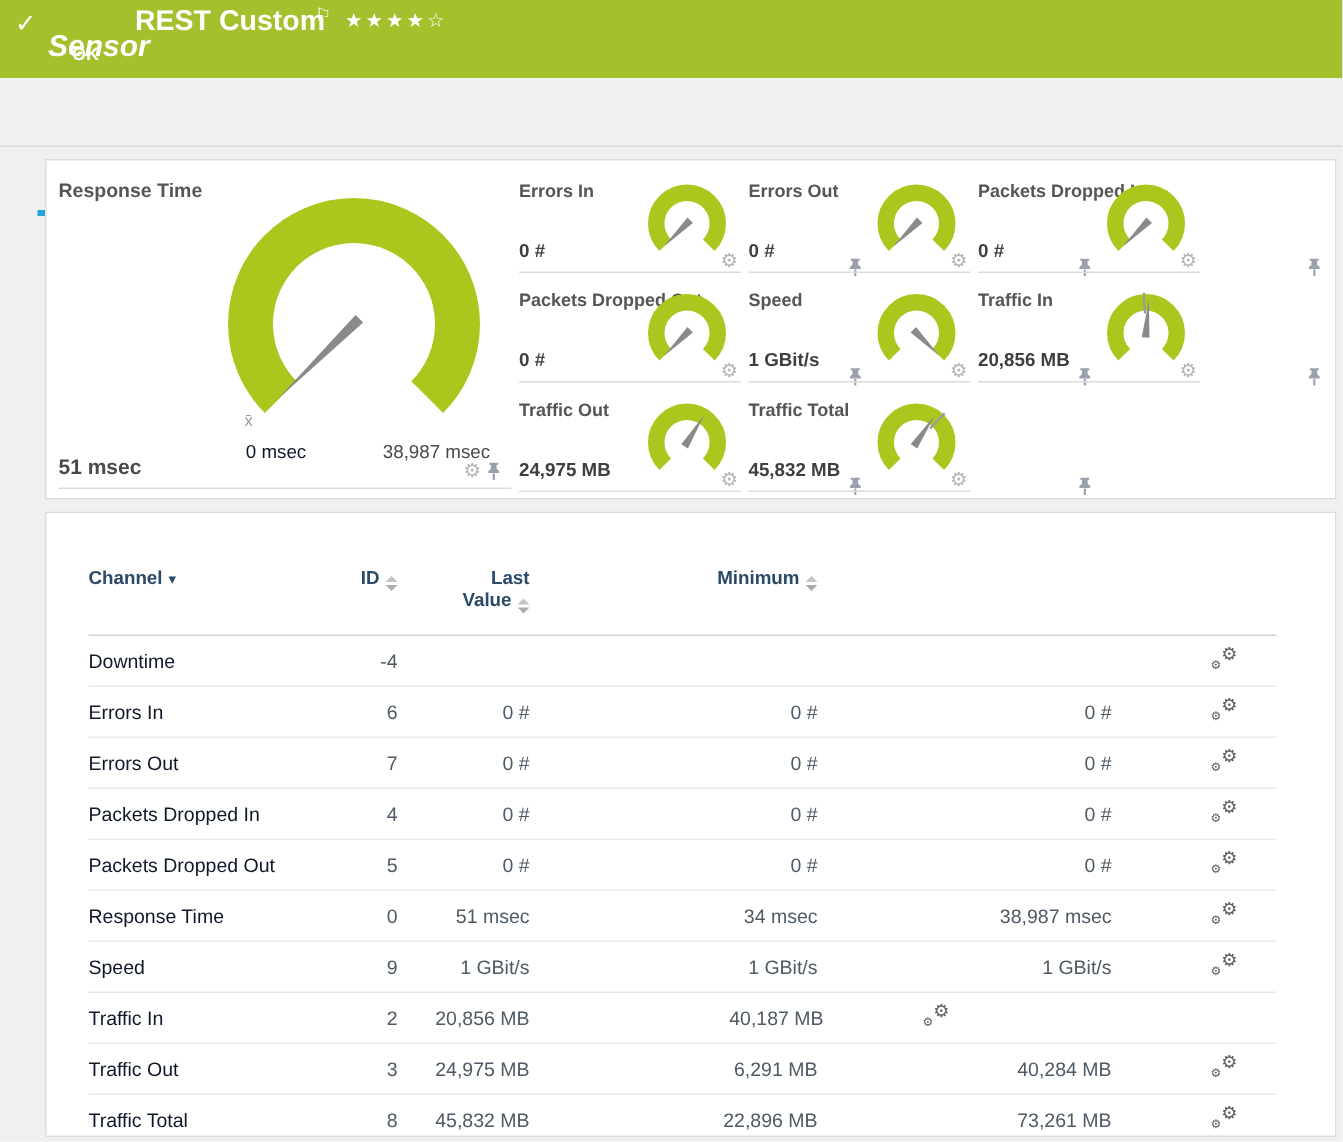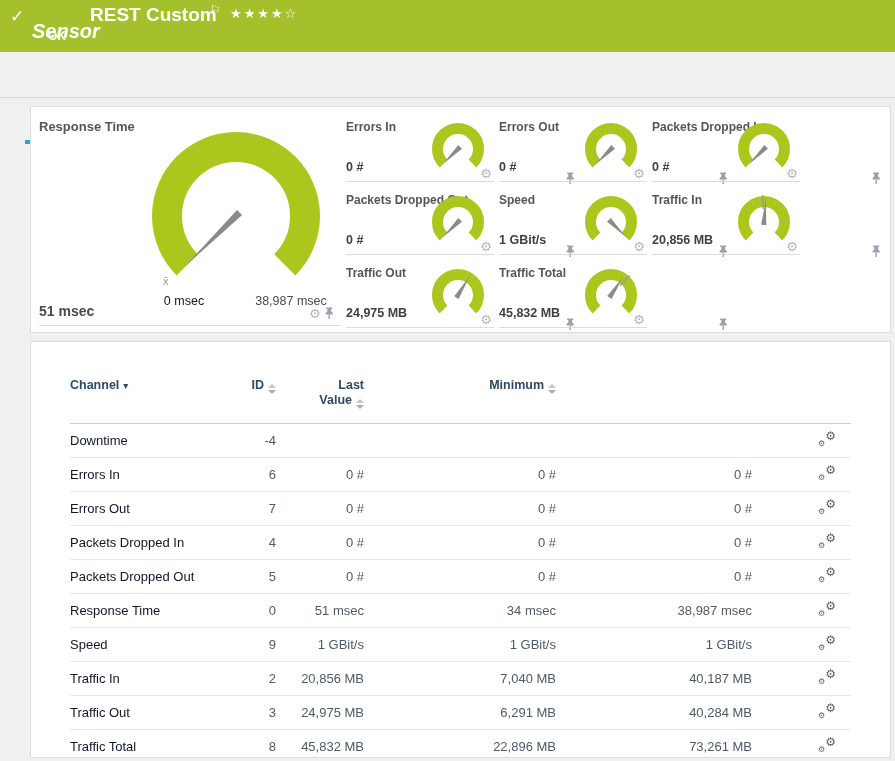--- a/index.html
+++ b/index.html
@@ -55,21 +55,21 @@
   
   .gcell{position:absolute;width:148px;height:73px;cursor:pointer;}
   .gcell .g-title{position:absolute;left:0;top:4px;font-size:12px;font-weight:bold;color:#555;}
   .gcell svg{position:absolute;left:85px;top:6px;}
   .gcell .g-value{position:absolute;left:0;top:44px;font-size:12.5px;font-weight:bold;color:#3f3f3f;}
   .gcell .cell-icons{right:2px;top:50px;}
   .gcell .divider{position:absolute;left:0;top:65px;width:148px;height:1px;background:#dcdcdc;}
 
   
   .tbl{position:absolute;left:28px;top:36px;width:792px;}
-  .trow{display:flex;align-items:center;height:33px;border-bottom:1px solid #e9e9e9;font-size:13px;cursor:pointer;margin-left:11px;}
+  .trow{display:flex;align-items:center;height:33px;border-bottom:1px solid #e9e9e9;font-size:13px;cursor:pointer;}
   .thead{align-items:flex-start;height:45px;border-bottom:1px solid #cfcfcf;font-size:12.5px;font-weight:bold;color:#2b4a68;cursor:default;}
   .thead .hcell{line-height:15px;}
   .c-channel{width:150px;text-align:left;color:#0f172a;}
   .c-id{width:56px;text-align:right;color:#4e5a66;}
   .c-last{width:88px;text-align:right;color:#4e5a66;}
   .c-min{width:192px;text-align:right;color:#4e5a66;}
   .c-max{width:196px;text-align:right;color:#4e5a66;}
   .c-gear{width:90px;text-align:right;padding-right:6px;box-sizing:border-box;}
   .thead .c-channel,.thead .c-id,.thead .c-last,.thead .c-min,.thead .c-max{color:#2b4a68;}
   .caret{font-size:10px;margin-left:4px;color:#2b4a68;}
@@ -409,21 +409,20 @@
         <div class="c-last">1 GBit/s</div>
         <div class="c-min">1 GBit/s</div>
         <div class="c-max">1 GBit/s</div>
         <div class="c-gear"><span class="gears"><i class="gbig">⚙</i><i class="gsmall">⚙</i></span></div>
       </div>
 
       <div class="trow">
         <div class="c-channel">Traffic In</div>
         <div class="c-id">2</div>
         <div class="c-last">20,856 MB</div>
-        <div class="c-min">7,040 MB</div>
         <div class="c-max">40,187 MB</div>
         <div class="c-gear"><span class="gears"><i class="gbig">⚙</i><i class="gsmall">⚙</i></span></div>
       </div>
 
       <div class="trow">
         <div class="c-channel">Traffic Out</div>
         <div class="c-id">3</div>
         <div class="c-last">24,975 MB</div>
         <div class="c-min">6,291 MB</div>
         <div class="c-max">40,284 MB</div>

